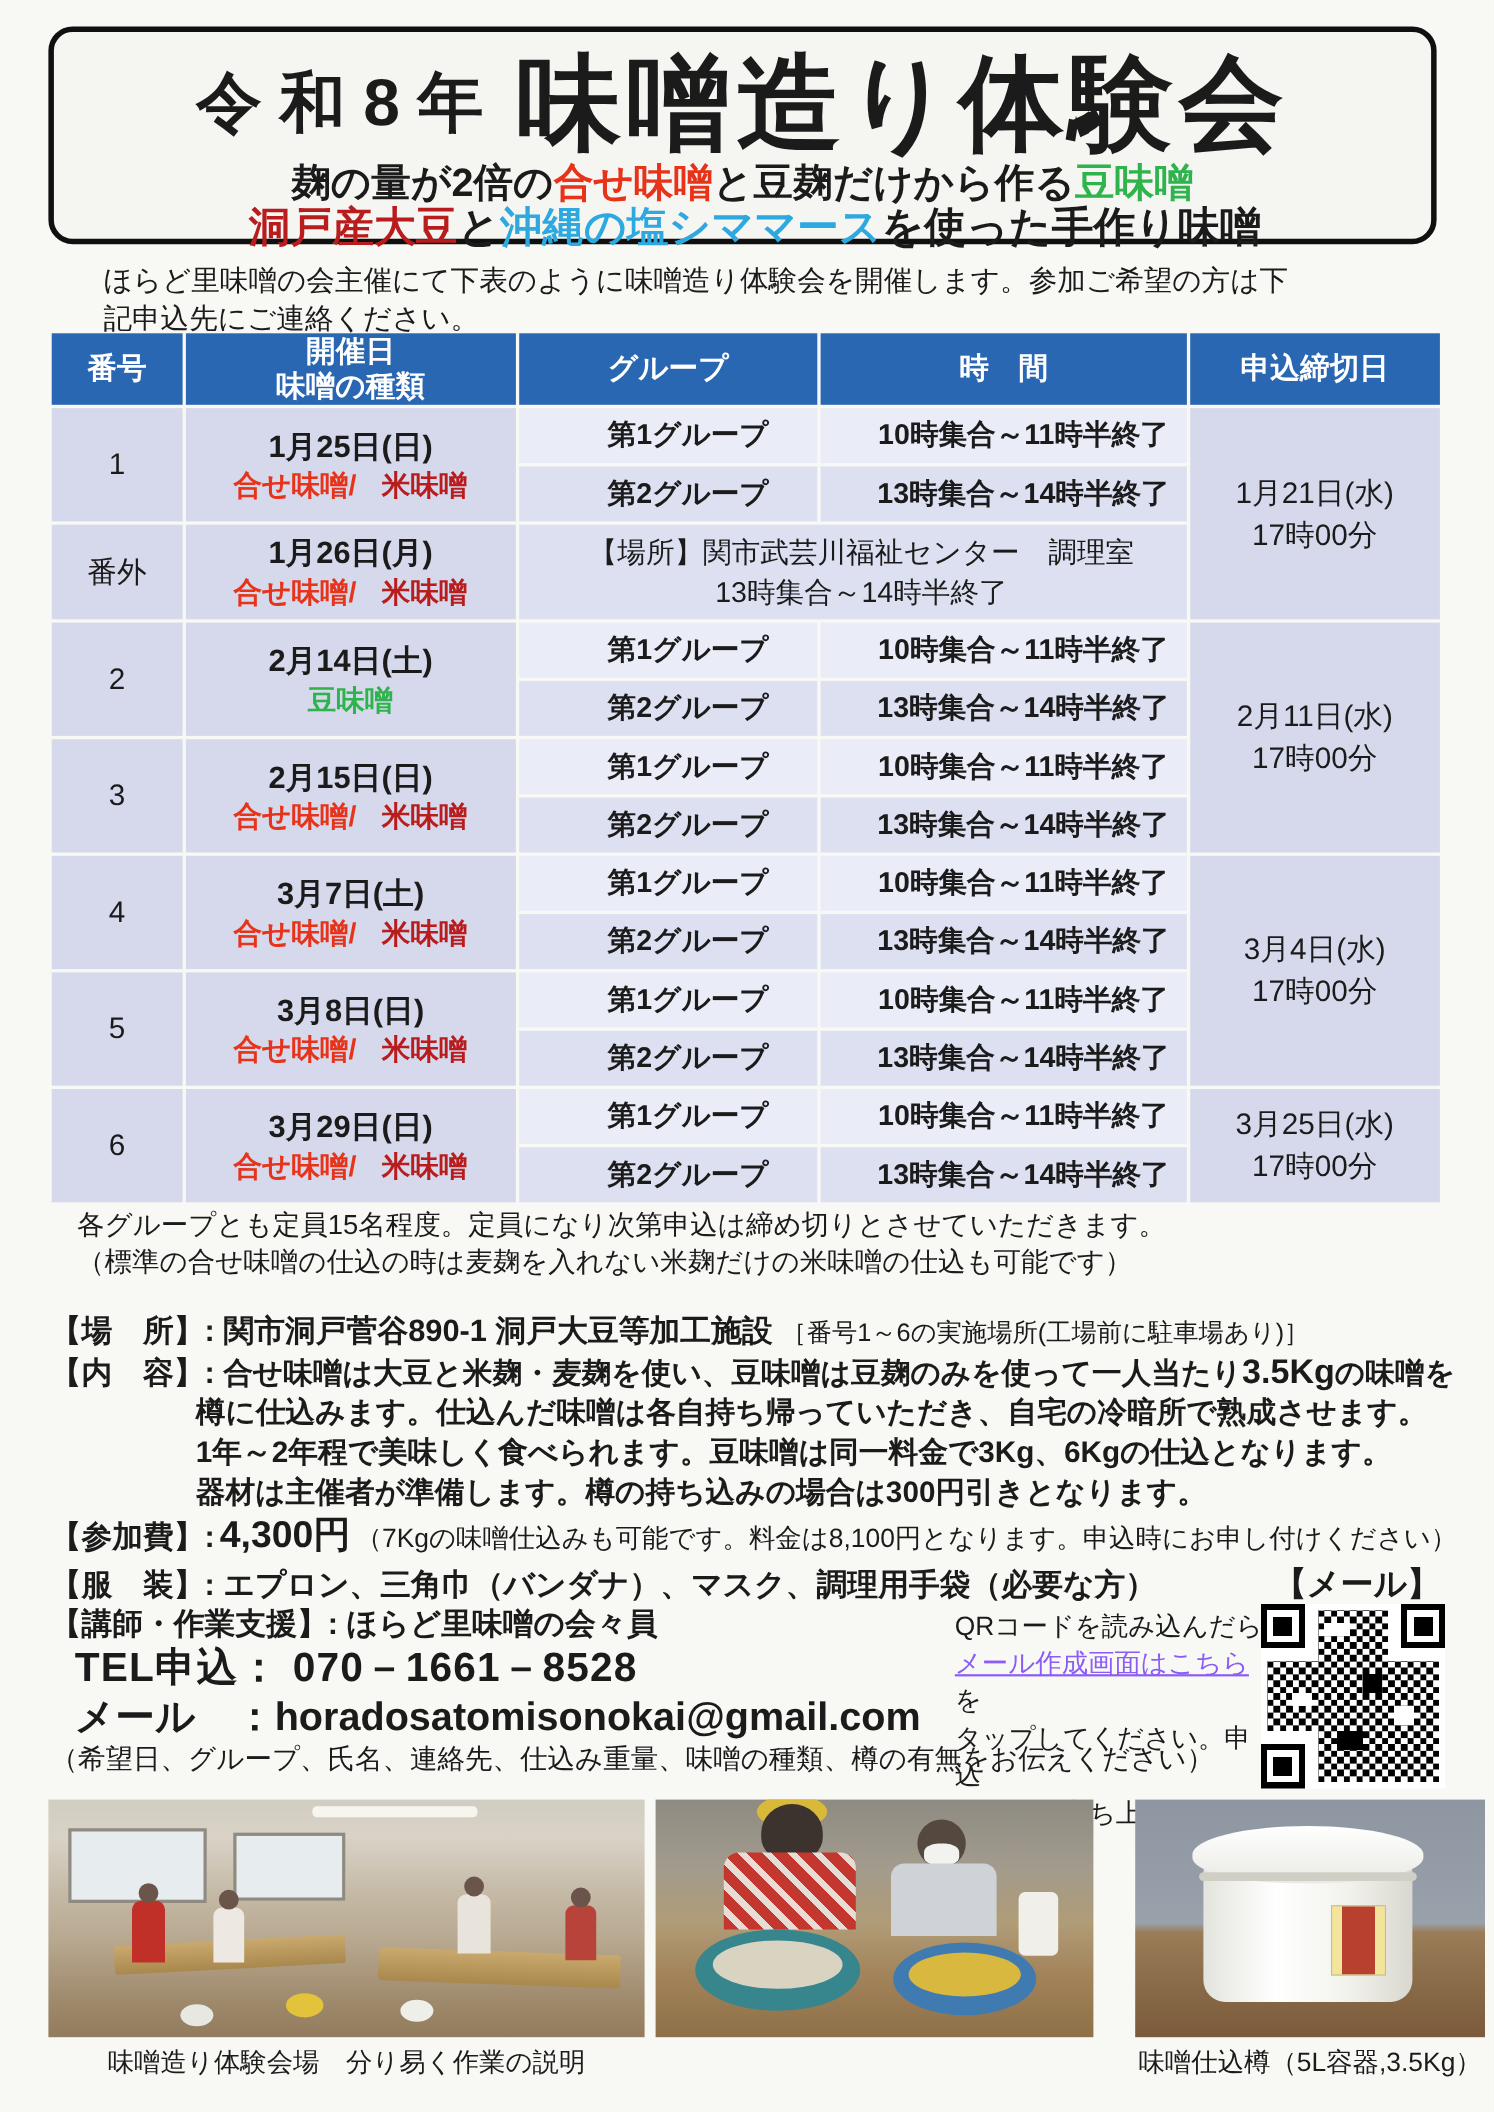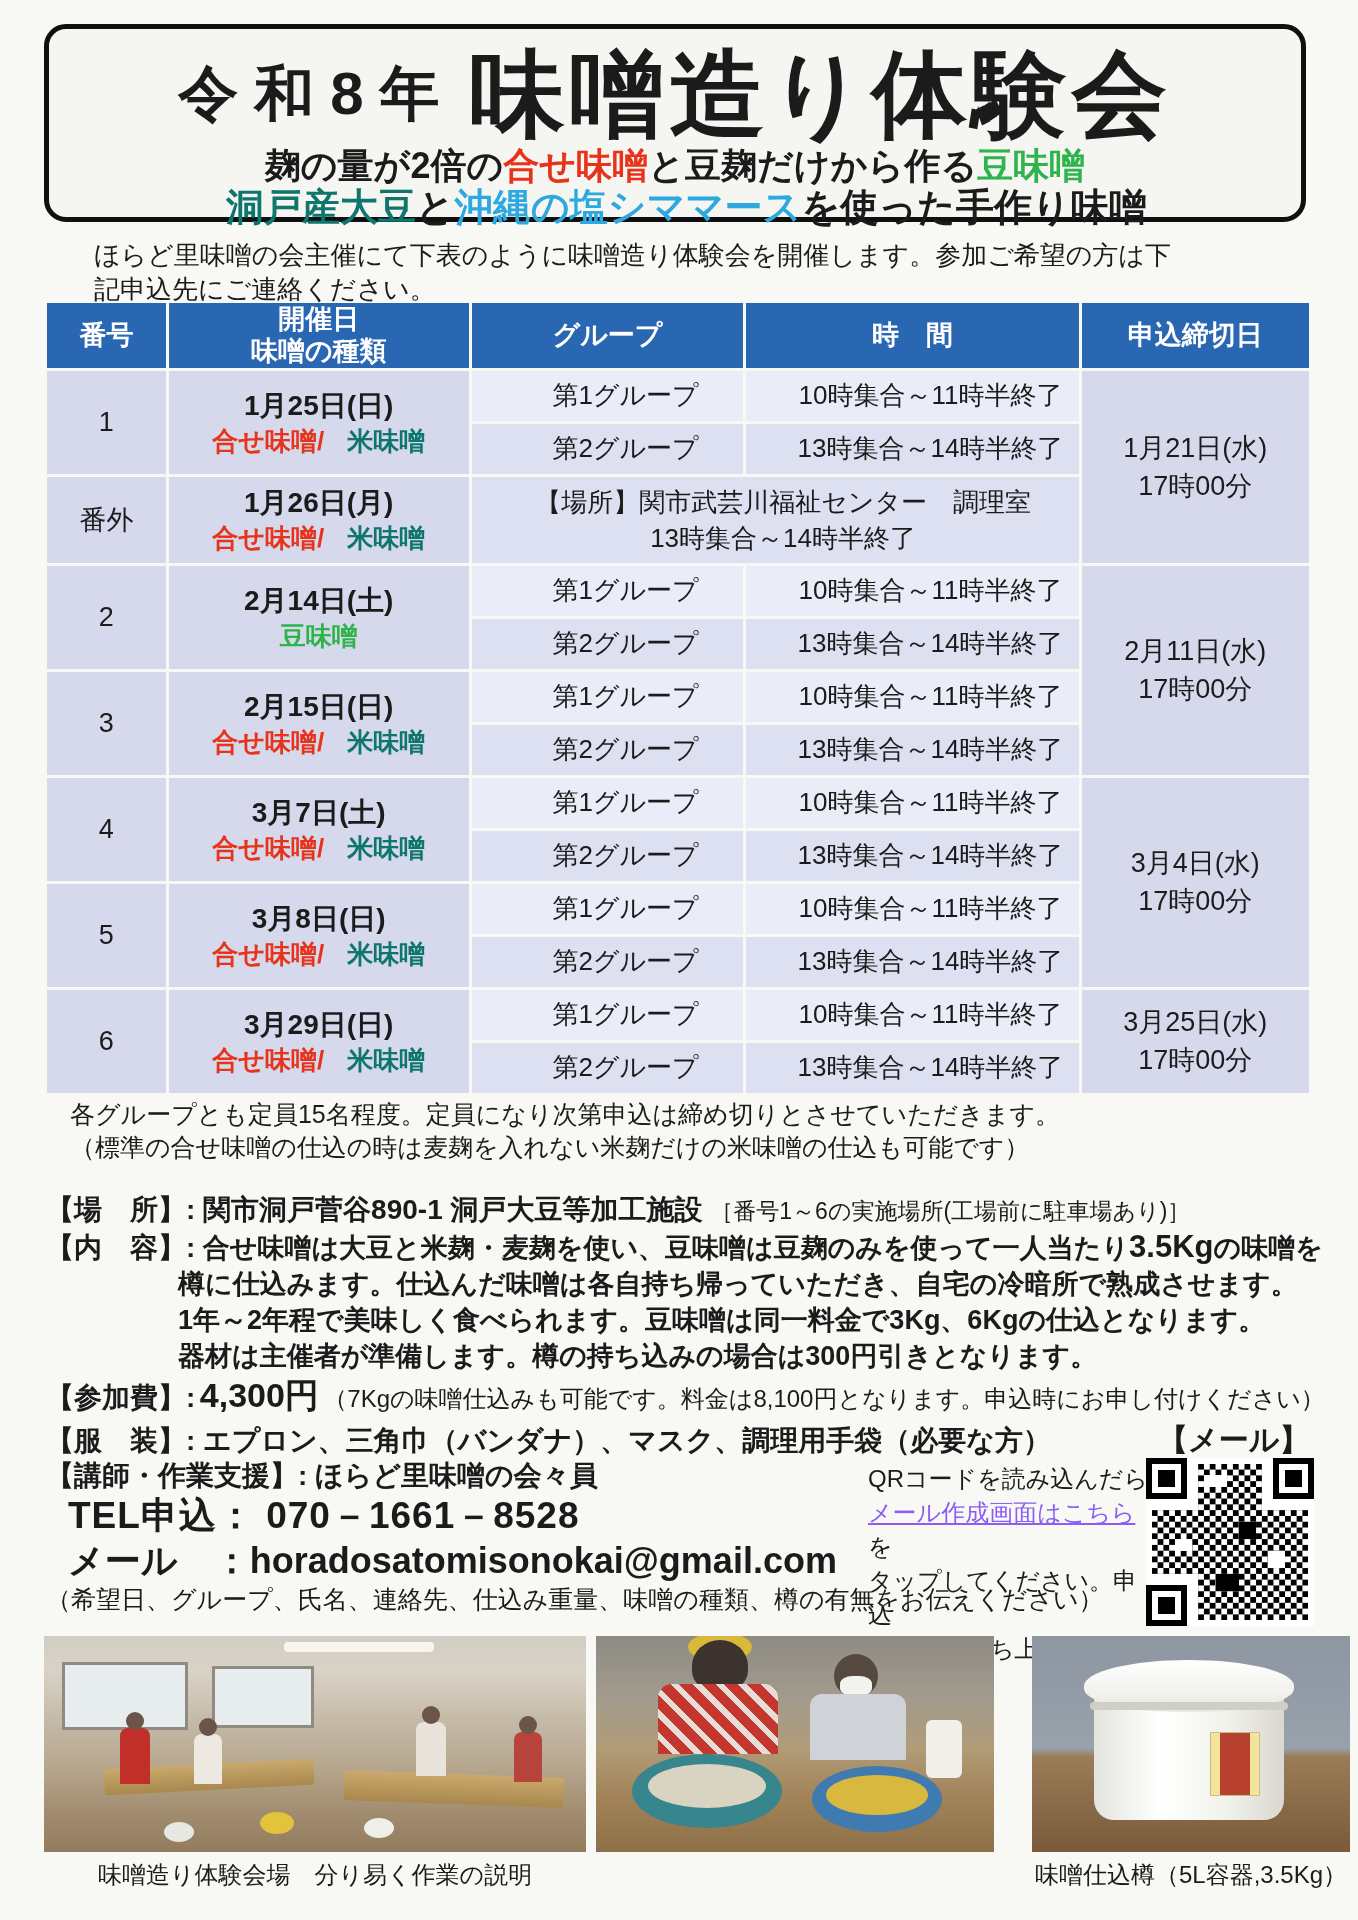--- a/index.html
+++ b/index.html
@@ -14,21 +14,21 @@
     position:absolute; left:44px; top:24px; width:1262px; height:198px;
     border:5px solid #101010; border-radius:22px; background:#f5f5f2;
     box-sizing:border-box; text-align:center;
   }
   .title-line { display:flex; justify-content:center; align-items:center; height:104px; margin-top:13px; }
   .era   { font-size:60px; font-weight:bold; letter-spacing:16px; margin-right:14px; white-space:nowrap; }
   .main-title { font-size:95px; font-weight:bold; letter-spacing:5px; line-height:1; white-space:nowrap; }
   .sub1 { font-size:36px; font-weight:bold; line-height:40px; white-space:nowrap; }
   .sub2 { font-size:38px; font-weight:bold; line-height:42px; white-space:nowrap; }
   .c-red    { color:#e6331a; }
-  .c-orange { color:#0f766e;margin-left:23px; }
+  .c-orange { color:#b91c1c;margin-left:23px; }
   .c-green  { color:#2fb34c; }
   .c-blue   { color:#2ea9e0; }
   
   .intro { position:absolute; left:94px; top:238px; width:1200px; font-size:26px; line-height:34px; font-weight:500; }
   
   .table-wrap { position:absolute; left:44px; top:300px; width:1270px; }
   table { border-collapse:separate; border-spacing:3px; table-layout:fixed; width:1268px; }
   col.c-no   { width:118px; } col.c-date { width:298px; } col.c-grp { width:270px; }
   col.c-time { width:330px; } col.c-dl   { width:226px; }
   th {
@@ -39,21 +39,21 @@
   tr.sub   { height:50px; }
   tr.extra { height:86px;padding-left:24px; }
   .cell-a { background:#eaecf7; }
   .cell-b { background:#dde0f1; }
   .cell-c { background:#d6d9ec; }
   .no-cell { font-size:27px; }
   .date-cell .date { font-size:28px; font-weight:bold; line-height:1.25; }
   .date-cell .miso { font-size:26px; font-weight:bold; line-height:1.2; margin-top:3px; }
   .venue-cell { text-align:center; padding-left:16px; font-size:26px; line-height:36px; font-weight:500; }
   .deadline-cell { font-size:27px; line-height:38px; font-weight:500; }
-  .grp-cell,.time-cell { font-weight:400;padding-left:36px; }
+  .grp-cell,.time-cell { font-weight:700;padding-left:36px; }
   
   .notes { position:absolute; left:70px; top:1098px; font-size:25px; line-height:33px; font-weight:500; }
   
   .details { position:absolute; left:46px; top:1192px; width:1270px; font-weight:bold; }
   .d-line { white-space:nowrap; }
   .lbl { font-size:28px; font-weight:bold; }
   .d-place { font-size:28px; line-height:36px; }
   .d-place .small { font-size:23px; font-weight:500; }
   .d-content { font-size:27px; line-height:36px; }
   .d-content .cont { padding-left:132px; }

